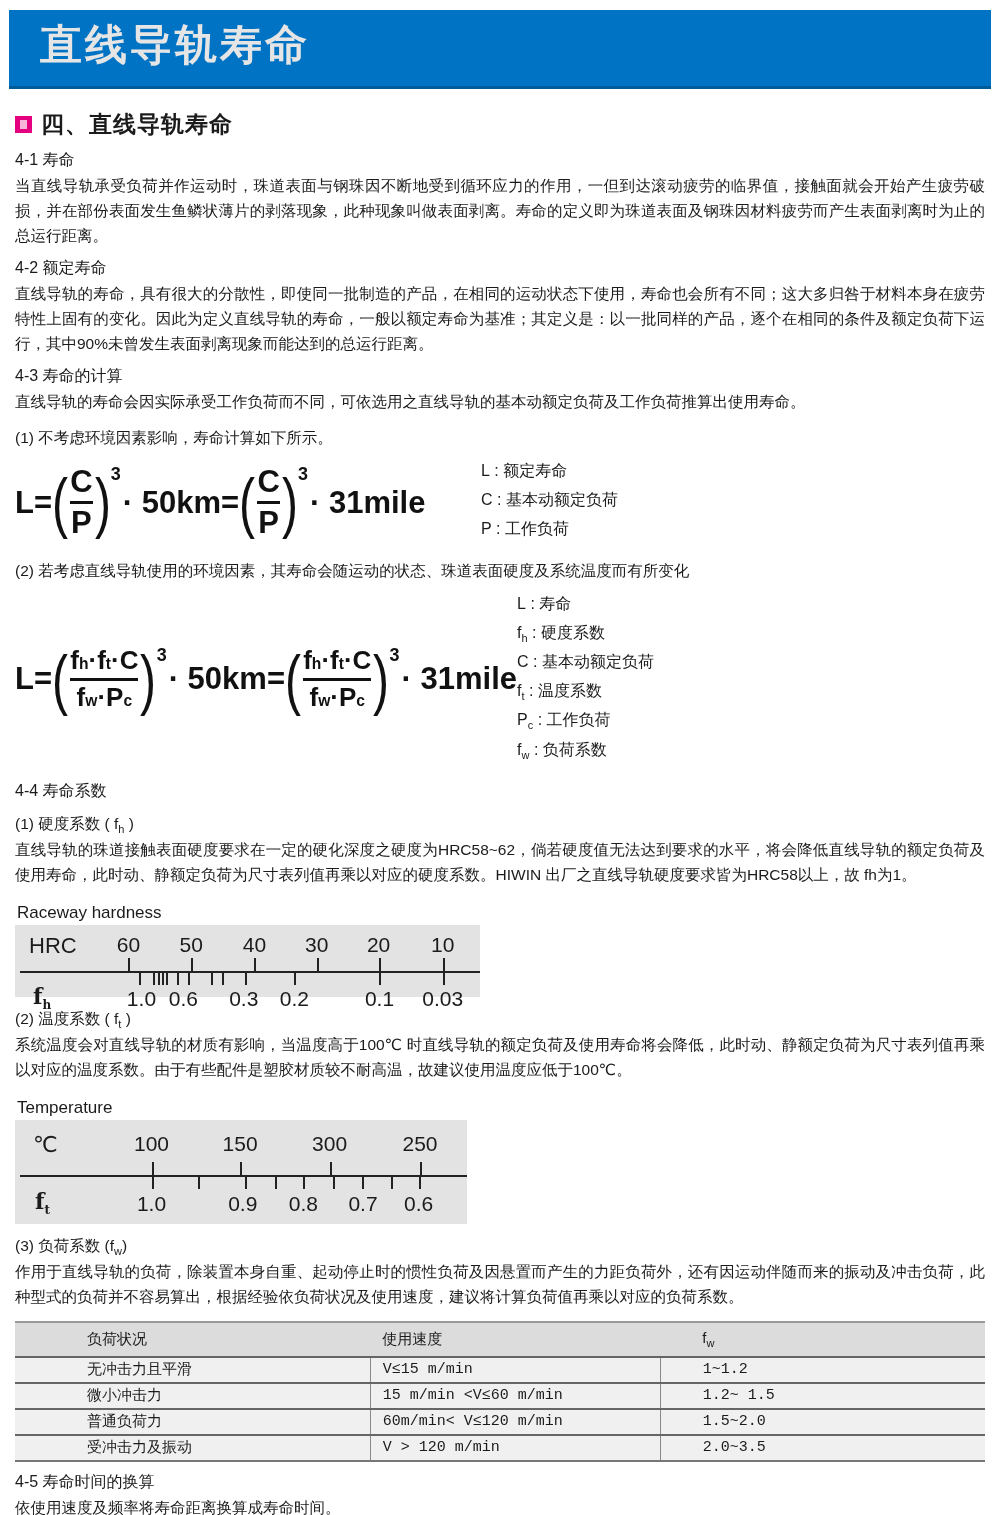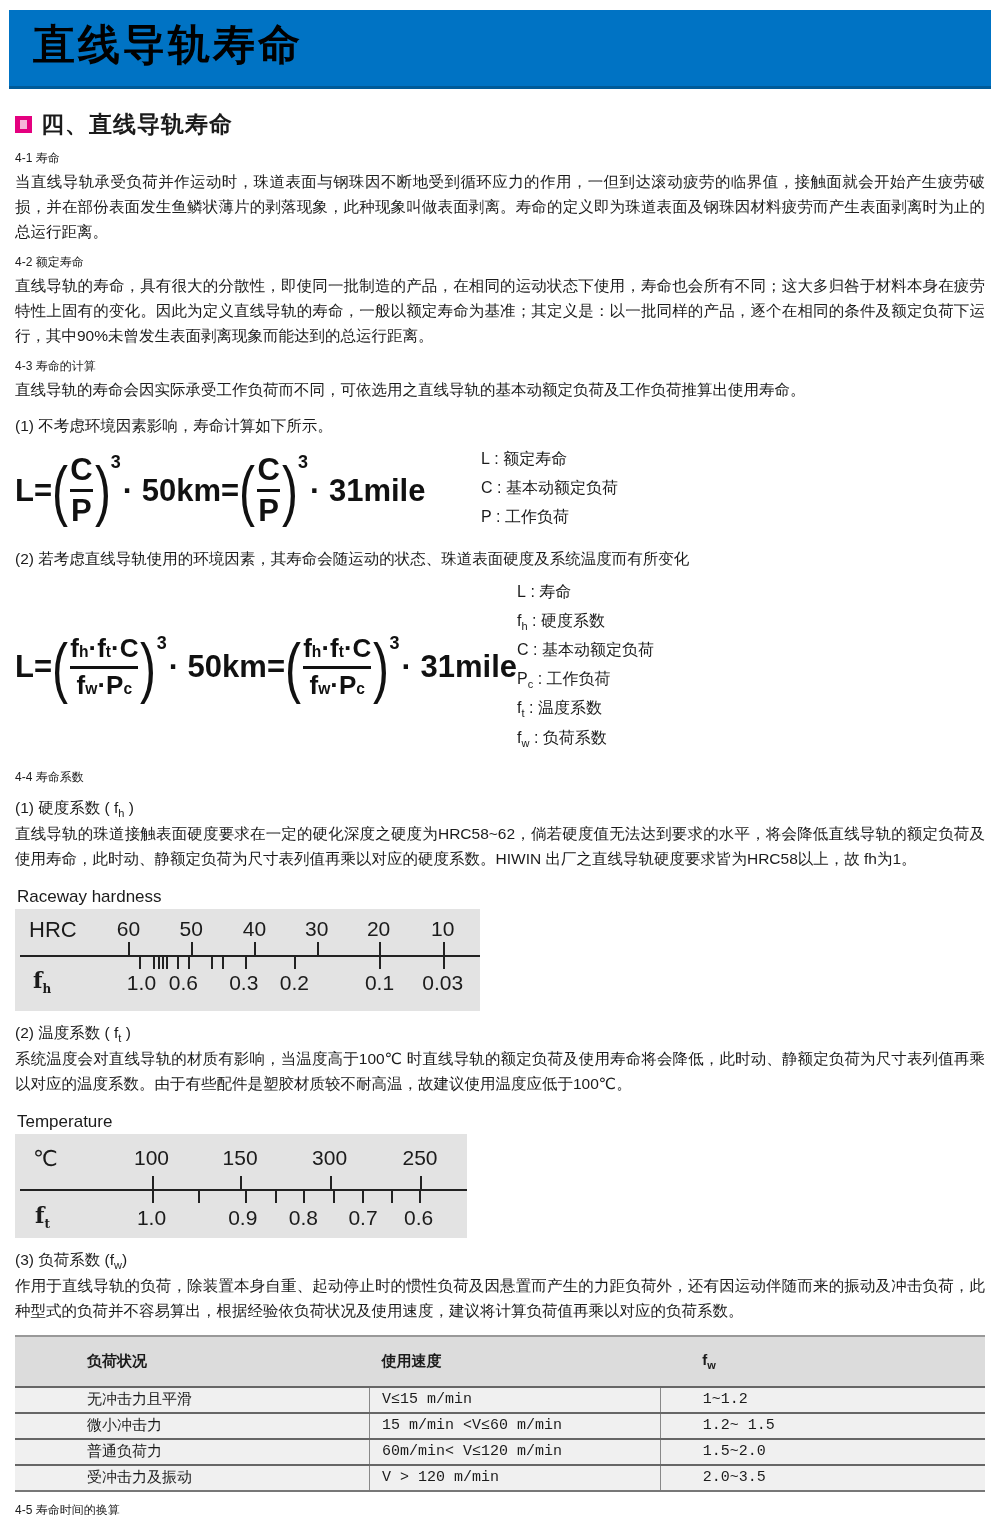--- a/index.html
+++ b/index.html
@@ -8,31 +8,31 @@
     font-family:"Liberation Sans","DejaVu Sans",sans-serif;
     color:#1b1b1b;
   }
   
   .banner{
     margin:10px 9px 0 9px;height:76px;
     background:#0073c4;border-bottom:3px solid #005b99;
     display:flex;align-items:center;
   }
   .banner h1{
-    margin:0;padding:0 0 6px 24px;color:#000000;
+    margin:7px;padding:0 0 6px 24px;color:#e5e5e5;
     font-size:42px;font-weight:bold;letter-spacing:3px;text-align:center;
   }
   
   .page{padding:0 15px;}
   .section-head{display:flex;align-items:center;margin:20px 0 4px 0;}
   .bullet{width:17px;height:17px;background:#e4007f;display:inline-flex;align-items:center;justify-content:center;margin-right:9px;}
   .bullet .inner{width:7px;height:9px;background:#f6b6d9;display:block;}
   .section-head h2{margin:0;font-size:23px;font-weight:bold;letter-spacing:1px;}
   
-  h3.sub{margin:10px 0 2px 0;font-size:12px;font-weight:normal;}
+  h3.sub{margin:10px 0 2px 0;font-size:16px;font-weight:normal;}
   h4.subsub{margin:12px 0 2px 0;font-size:15.5px;font-weight:normal;}
   p.body{margin:2px 0 6px 0;font-size:15.5px;line-height:25px;text-align:justify;}
   p.item{margin:14px 0 4px 0;font-size:15.5px;}
   sub.inline-sub{font-size:11px;}
   
   .formula-row{display:flex;align-items:center;margin:10px 0 14px 0;}
   .formula{flex:0 0 466px;display:flex;align-items:center;font-weight:bold;color:#111;}
   .f-size{font-size:31px;}
   .fx{white-space:pre;}
   .paren{font-size:2.15em;font-weight:400;line-height:0.85;transform:scaleX(0.72);margin:0 -3px;}
@@ -41,21 +41,21 @@
   .exp{font-size:0.58em;align-self:flex-start;margin:-2px 2px 0 0;}
   .tok{display:inline-flex;align-items:baseline;}
   .tok sub{font-size:0.6em;}
   
   .legend{flex:1;font-size:16px;line-height:24px;}
   .lg-row{white-space:pre;}
   .lg-row sub{font-size:11px;}
   
   .scale-title{margin:16px 0 2px 2px;font-size:17px;}
   .scale{position:relative;background:#e3e3e3;}
-  .scale.hardness{width:465px;height:102px;}
+  .scale.hardness{width:465px;height:72px;}
   .scale.temp{width:452px;height:104px;}
   .axis-line{position:absolute;left:5px;right:0;height:2px;background:#222;}
   .hardness .axis-line{top:46px;}
   .temp .axis-line{top:55px;}
   .tick{position:absolute;width:2px;background:#222;}
   .tick.up{height:13px;}
   .hardness .tick.up{top:33px;}
   .temp .tick.up{top:42px;}
   .tick.down{height:12px;}
   .hardness .tick.down{top:48px;}
@@ -67,21 +67,21 @@
   .hardness .scale-num.top{top:8px;}
   .hardness .scale-num.bot{top:62px;}
   .temp .scale-num.top{top:12px;}
   .temp .scale-num.bot{top:72px;}
   .f-sym{position:absolute;font-family:"DejaVu Serif","Liberation Serif",serif;font-weight:bold;font-size:22px;}
   .hardness .f-sym{left:18px;top:58px;}
   .temp .f-sym{left:20px;top:68px;}
   .f-sym sub{font-size:12px;}
   
   table.load{width:100%;border-collapse:collapse;margin:12px 0 6px 0;table-layout:fixed;border-top:2px solid #999;border-bottom:2px solid #777;}
-  table.load th{background:#dcdcdc;font-size:15px;font-weight:bold;text-align:left;height:25px;padding:12px;}
+  table.load th{background:#dcdcdc;font-size:15px;font-weight:normal;text-align:left;height:25px;padding:4px;}
   table.load td{background:#f0f0f0;font-size:15px;height:24px;padding:0;border-top:2px solid #666;font-family:Liberation Mono, monospace;}
   table.load td + td{border-left:1.5px solid #888;}
   .c1{width:34%;padding-left:72px !important;}
   .c2{width:32.5%;padding-left:12px !important;}
   .c3{width:33.5%;padding-left:42px !important;}
 </style>
 </head>
 <body>
 
 <header class="banner">
@@ -186,22 +186,22 @@
           </span>
       </span>
       <span class="paren">)</span>
       <span class="exp">3</span>
       <span class="fx">· 31mile</span>
     </div>
     <div class="legend">
       <div class="lg-row"><span>L</span><sub></sub><span> : 寿命</span></div>
       <div class="lg-row"><span>f</span><sub>h</sub><span> : 硬度系数</span></div>
       <div class="lg-row"><span>C</span><sub></sub><span> : 基本动额定负荷</span></div>
+      <div class="lg-row"><span>f</span><sub>t</sub><span> : 温度系数</span></div>
       <div class="lg-row"><span>P</span><sub>c</sub><span> : 工作负荷</span></div>
-      <div class="lg-row"><span>f</span><sub>t</sub><span> : 温度系数</span></div>
       <div class="lg-row"><span>f</span><sub>w</sub><span> : 负荷系数</span></div>
     </div>
   </div>
 
   <h3 class="sub">4-4 寿命系数</h3>
 
   <h4 class="subsub"><span>(1) 硬度系数 ( f</span><sub class="inline-sub">h</sub><span> )</span></h4>
   <p class="body">直线导轨的珠道接触表面硬度要求在一定的硬化深度之硬度为HRC58~62，倘若硬度值无法达到要求的水平，将会降低直线导轨的额定负荷及使用寿命，此时动、静额定负荷为尺寸表列值再乘以对应的硬度系数。HIWIN 出厂之直线导轨硬度要求皆为HRC58以上，故 fh为1。</p>
 
   <div class="scale-title">Raceway hardness</div>

